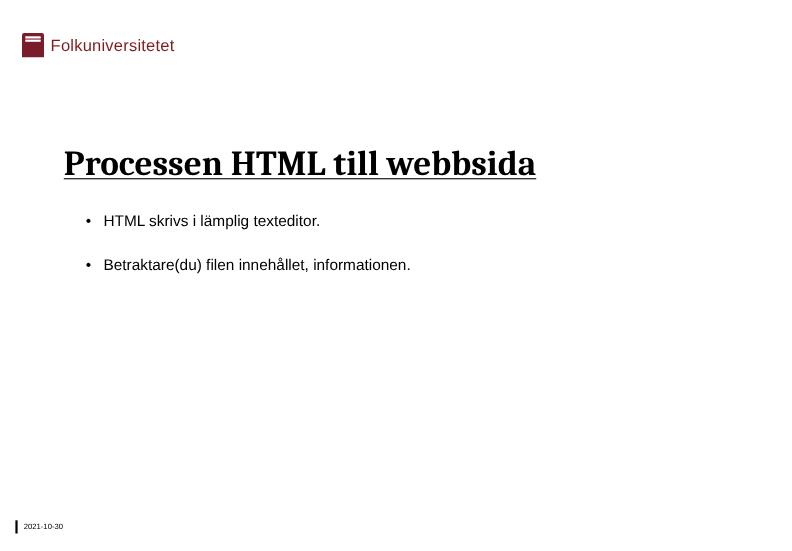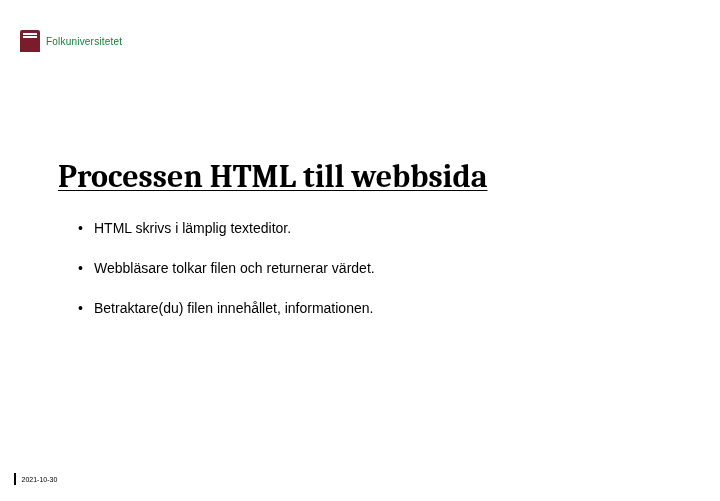--- a/index.html
+++ b/index.html
@@ -34,30 +34,29 @@
     position: absolute;
     top: 3px;
     left: 3px;
     right: 3px;
     height: 2px;
     background: #fff;
     box-shadow: 0 3px 0 #fff;
   }
   .logo-text {
     font-family: Arial, Helvetica, sans-serif;
-    font-size: 10px;
-    color: #15803d;
+    font-size: 15px;
+    color: #7f1d1d;
     letter-spacing: 0.2px;
   }
   .content {
     position: absolute;
     top: 130px;
     left: 58px;
     right: 40px;
-    margin-top: 28px;
   }
   .heading {
     font-family: Cambria, Georgia, "Times New Roman", serif;
     font-weight: 700;
     font-size: 32px;
     margin: 0 0 24px 0;
     text-decoration: underline;
     text-decoration-thickness: 1px;
     text-underline-offset: 3px;
   }
@@ -106,21 +105,20 @@
 
 <div class="logo">
   <div class="logo-mark"></div>
   <span class="logo-text">Folkuniversitetet</span>
 </div>
 
 <div class="content">
   <h1 class="heading">Processen HTML till webbsida</h1>
   <ul class="bullets">
     <li>HTML skrivs i lämplig texteditor.</li>
-    <li>Webbläsare tolkar filen och returnerar värdet.</li>
     <li>Betraktare(du) filen innehållet, informationen.</li>
   </ul>
 </div>
 
 <div class="footer">
   <div class="footer-bar"></div>
   <span class="footer-date">2021-10-30</span>
 </div>
 
 </body></html>

